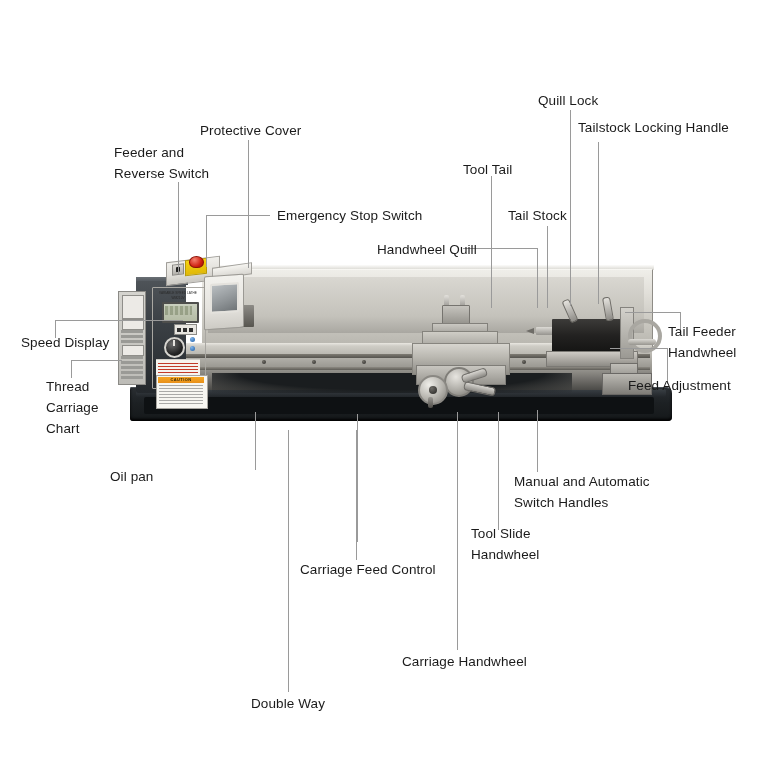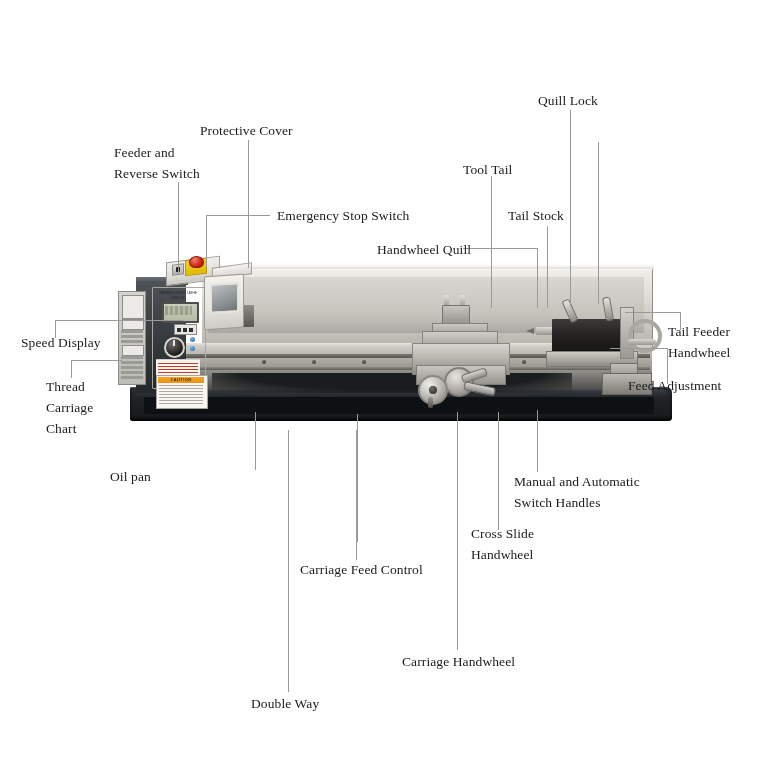--- a/index.html
+++ b/index.html
@@ -3,21 +3,21 @@
 <meta charset="utf-8">
 <title>Lathe Parts Diagram</title>
 <style>
   html,body{margin:0;padding:0;background:#ffffff;}
   body{width:768px;height:768px;overflow:hidden;font-family:"Liberation Sans",sans-serif;}
   #stage{position:relative;width:768px;height:768px;background:#ffffff;}
 
   
   .label{
     position:absolute;
-    font-family:Liberation Serif, serif;
+    font-family:Liberation Sans, sans-serif;
     font-size:13.5px;
     line-height:21px;
     color:#1b1b1b;
     white-space:pre-line;
     letter-spacing:.1px;
   }
   .label.l{text-align:left;}
 
   
   .leader{position:absolute;background:#9a9a9a;}
@@ -480,20 +480,21 @@
   <div class="leader vline" style="left:498px;top:412px;height:118px"></div>
 
   <div class="leader vline" style="left:356px;top:430px;height:130px"></div>
 
   <div class="leader vline" style="left:457px;top:412px;height:238px"></div>
 
   <div class="leader vline" style="left:288px;top:430px;height:262px"></div>
 
   <div class="label l" style="left:538px;top:90px">Quill Lock</div>
 
+  <div class="label l" style="left:578px;top:117px">Tailstock Locking Handle</div>
 
   <div class="label l" style="left:200px;top:120px">Protective Cover</div>
 
   <div class="label l" style="left:463px;top:159px">Tool Tail</div>
 
   <div class="label l" style="left:114px;top:142px">Feeder and
 Reverse Switch</div>
 
   <div class="label l" style="left:508px;top:205px">Tail Stock</div>
 
@@ -511,21 +512,21 @@
   <div class="label l" style="left:46px;top:376px">Thread
 Carriage
 Chart</div>
 
   <div class="label l" style="left:110px;top:466px">Oil pan</div>
 
   <div class="label l" style="left:514px;top:471px">Manual and Automatic
 Switch Handles</div>
 
 
-  <div class="label l" style="left:471px;top:523px">Cross Slide
+  <div class="label l" style="left:471px;top:523px">Tool Slide
 Handwheel</div>
 
   <div class="label l" style="left:402px;top:651px">Carriage Handwheel</div>
 
   <div class="label l" style="left:300px;top:559px">Carriage Feed Control</div>
 
   <div class="label l" style="left:251px;top:693px">Double Way</div>
 
 </div>
 

